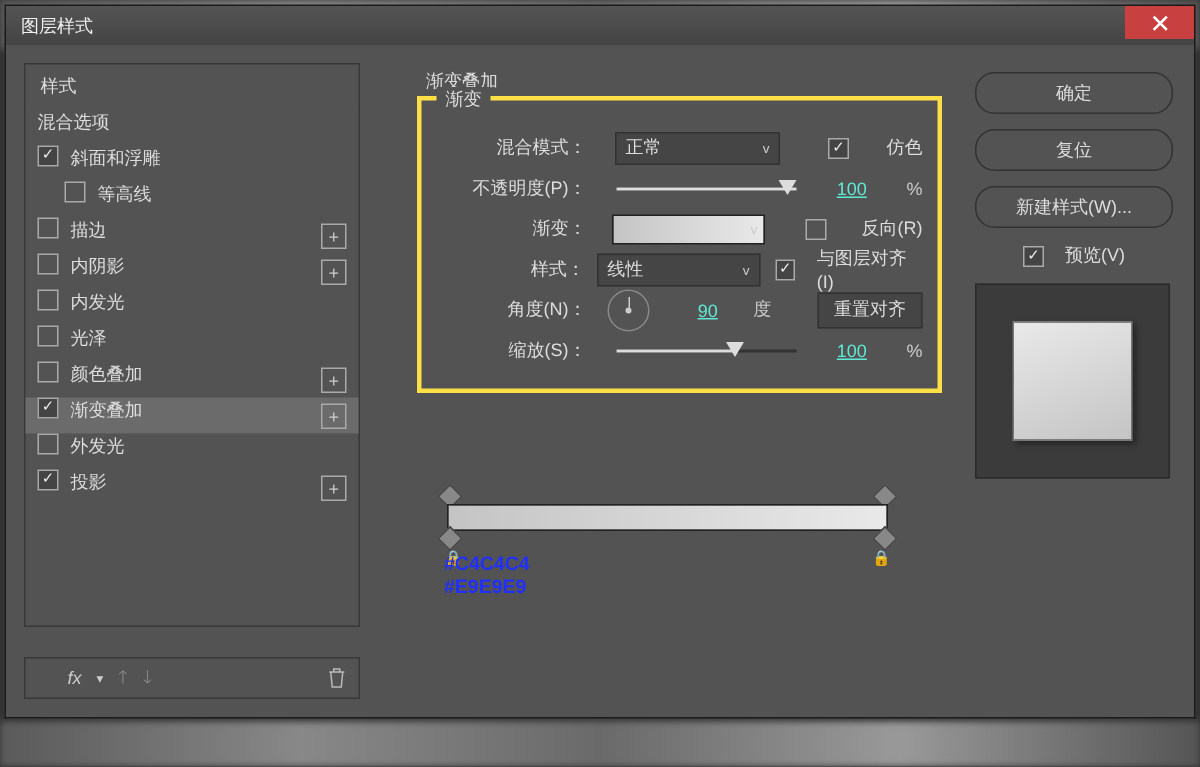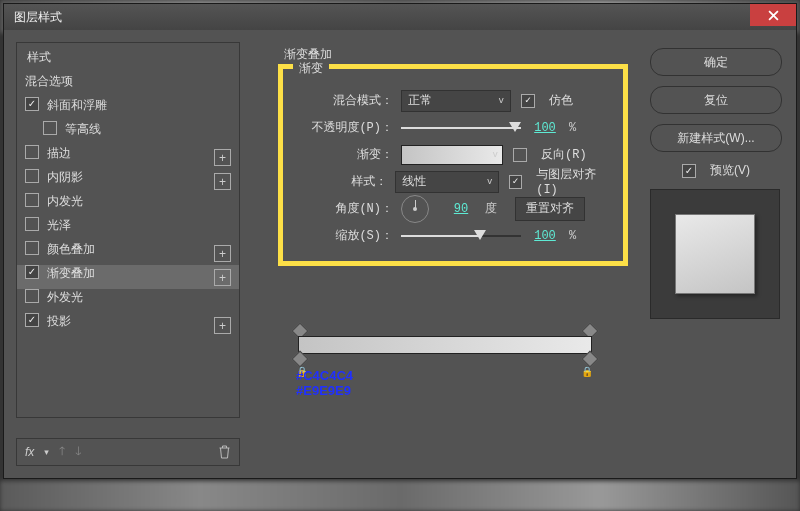--- a/index.html
+++ b/index.html
@@ -17,29 +17,29 @@
   .styles-head{height:24px;padding:6px 10px 0;border:1px solid #383838;border-bottom:none;}
   .styles-list{border:1px solid #383838;border-top:none;}
   .row{height:24px;display:flex;align-items:flex-start;padding:0 8px;position:relative;}
   .row.sub{padding-left:26px;}
   .row .plus{position:absolute;right:8px;top:4px;width:15px;height:15px;border:1px solid #aaa;display:flex;align-items:center;justify-content:center;color:#ccc;font-size:12px;line-height:1;}
   .row.selected{background:#6b6b6b;}
   .chk{width:12px;height:12px;border:1px solid #aaa;margin-right:8px;display:inline-flex;align-items:center;justify-content:center;background:#535353;}
   .chk.on{background:#444;}
   .chk.on::after{content:"✓";color:#eee;font-size:10px;line-height:1;}
   .foot{position:absolute;bottom:0;left:0;right:0;height:26px;border:1px solid #383838;border-top:1px solid #383838;display:flex;align-items:center;padding:0 8px;justify-content:space-between;}
-  .foot .grp{display:flex;gap:10px;align-items:center;}
+  .foot .grp{display:flex;gap:10px;align-items:center;margin-left:20px;}
   .arrow{color:#888;font-size:12px;}
   .trash{width:13px;height:14px;}
   
   .mid{position:absolute;top:12px;left:250px;right:160px;bottom:12px;}
   .mid-title{position:absolute;top:4px;left:30px;}
-  .fieldset{position:absolute;top:22px;left:24px;right:8px;border:5px solid #fde047;padding:18px 10px 12px;font-family:Liberation Mono, monospace;}
+  .fieldset{position:absolute;top:22px;left:24px;right:8px;border:3px solid #fde047;padding:18px 10px 12px;}
   .fieldset-legend{position:absolute;top:-9px;left:10px;background:#535353;padding:0 6px;}
-  .frow{display:flex;align-items:center;height:27px;}
+  .frow{display:flex;align-items:center;height:27px;justify-content:space-between;}
   .flabel{width:100px;text-align:right;padding-right:8px;color:#ddd;}
   .dropdown{width:96px;height:20px;background:#454545;border:1px solid #323232;display:flex;align-items:center;padding:0 6px;justify-content:space-between;}
   .chev{font-size:9px;color:#ccc;}
   .slider{position:relative;width:120px;height:16px;}
   .slider-track{position:absolute;top:7px;left:0;right:0;height:2px;background:#333;}
   .slider-fill{position:absolute;top:7px;left:0;height:2px;background:#ddd;}
   .slider-thumb{position:absolute;top:2px;width:0;height:0;border-left:6px solid transparent;border-right:6px solid transparent;border-top:10px solid #ddd;}
   .numbox{width:40px;text-align:center;text-decoration:underline;color:#5eead4;margin:0 4px;}
   .unit{color:#ccc;}
   .gradprev{width:96px;height:18px;background:linear-gradient(90deg,#c4c4c4,#e9e9e9);border:1px solid #222;display:flex;justify-content:flex-end;align-items:center;padding-right:4px;}

